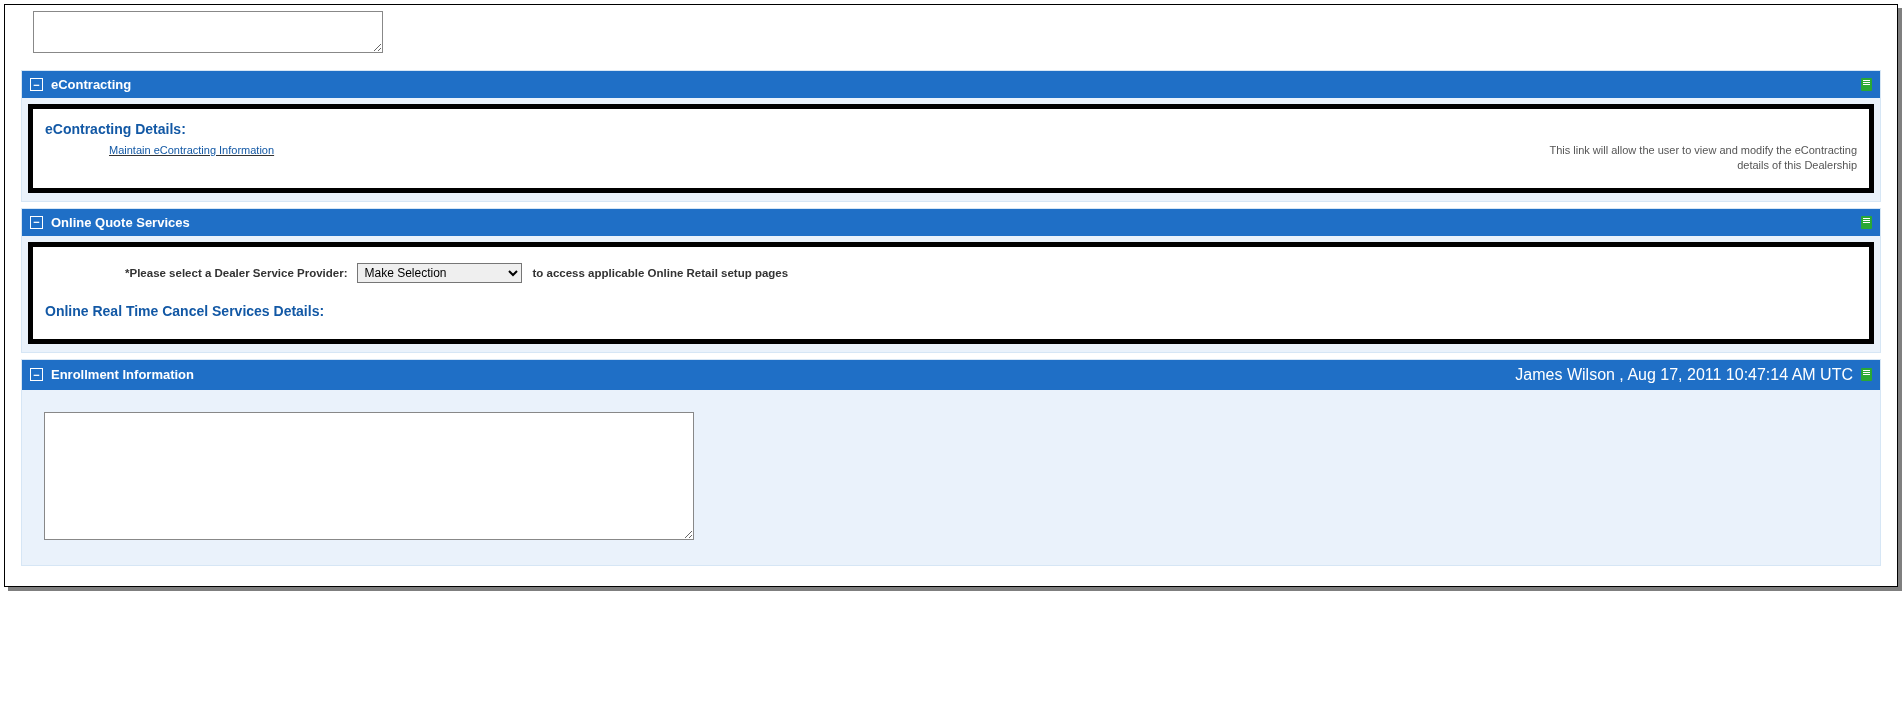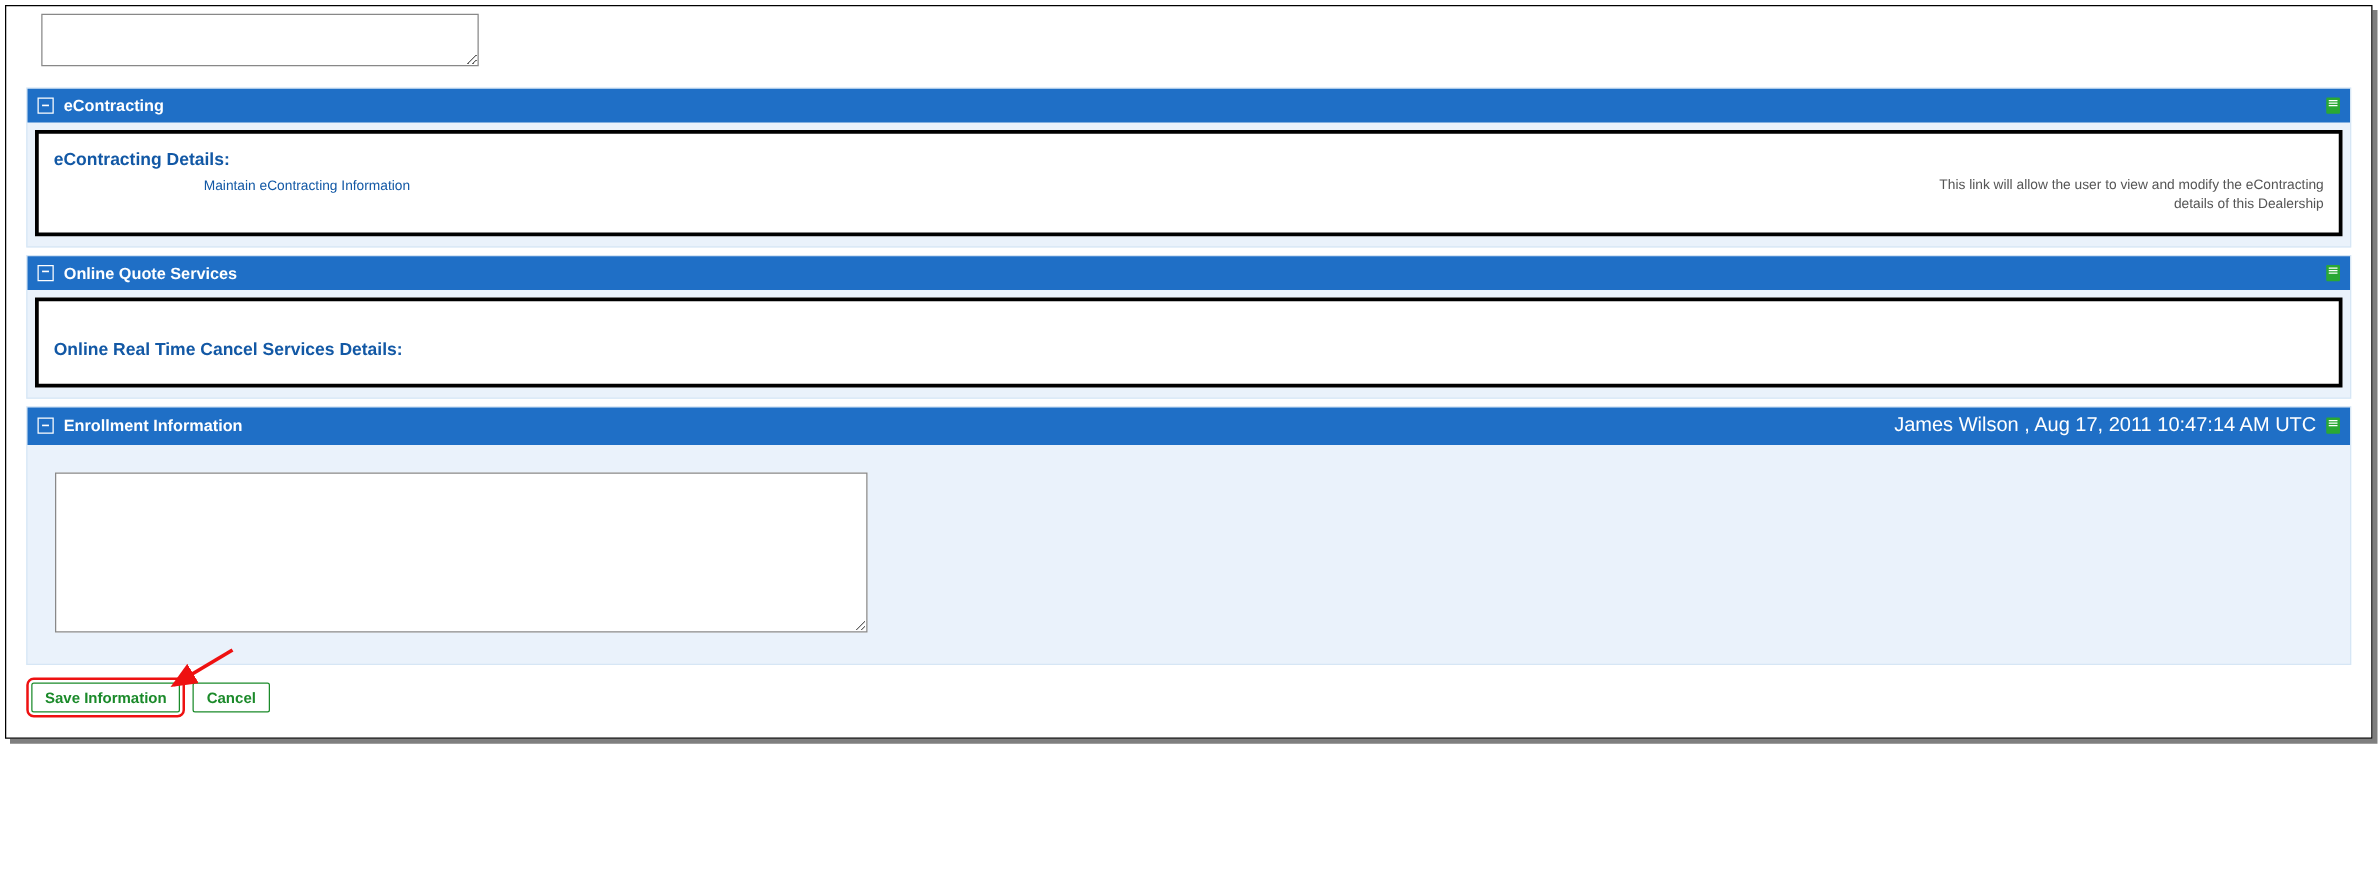--- a/index.html
+++ b/index.html
@@ -85,21 +85,21 @@
   .doc-icon::before{
     content:"";
     position:absolute;
     top:2px; left:2px; right:2px;
     height:1px; background:#fff;
     box-shadow: 0 2px 0 #fff, 0 4px 0 #fff;
   }
   .section-body {
     margin: 6px;
     background: #fff;
-    border: 3px solid #000000;
+    border: 5px solid #000000;
     padding: 10px 12px 14px 12px;
   }
   .section-body.no-card {
     background: transparent;
     border: none;
   }
   .subheading {
     color: #1258a5;
     font-weight: bold;
     font-size: 14px;
@@ -110,21 +110,21 @@
     align-items: flex-start;
     justify-content: space-between;
     gap: 20px;
   }
   .link {
     color: #1258a5;
     font-size: 11px;
     text-decoration: none;
     cursor: pointer;
   }
-  .indent { margin-left: 120px; }
+  .indent { margin-left: 64px; text-decoration: underline; }
   .desc-text {
     color: #555;
     font-size: 11px;
     max-width: 340px;
     line-height: 1.4;
     text-align: right;
   }
   .form-line {
     display: flex;
     align-items: center;
@@ -213,20 +213,27 @@
     <div class="section-header">
       <div class="section-header-left">
         <span class="collapse-icon">−</span>
         <span>Online Quote Services</span>
       </div>
       <div class="section-header-right">
         <span class="doc-icon"></span>
       </div>
     </div>
     <div class="section-body">
+      <div class="form-line">
+        <label>*Please select a Dealer Service Provider:</label>
+        <select>
+          <option>Make Selection</option>
+        </select>
+        <span class="after-select">to access applicable Online Retail setup pages</span>
+      </div>
 
       <div class="spacer"></div>
 
       <div class="subheading">Online Real Time Cancel Services Details:</div>
 
     </div>
   </div>
 
   <div class="section">
     <div class="section-header">
@@ -239,26 +246,14 @@
         <span class="doc-icon"></span>
       </div>
     </div>
     <div class="section-body no-card">
       <div class="notes-area">
         <textarea style=""></textarea>
       </div>
     </div>
   </div>
 
-  <div class="button-row" style="position:relative;">
-    <svg width="60" height="40" style="position:absolute; left:110px; top:-28px; pointer-events:none;">
-      <defs>
-        <marker id="ah" markerWidth="8" markerHeight="8" refX="6" refY="3" orient="auto">
-          <path d="M0,0 L7,3 L0,6 Z" fill="#e11"></path>
-        </marker>
-      </defs>
-      <line x1="55" y1="2" x2="8" y2="30" stroke="#e11" stroke-width="3" marker-end="url(#ah)"></line>
-    </svg>
-    <button class="btn btn-highlight">Save Information</button>
-    <button class="btn">Cancel</button>
-  </div>
 
 </div>
 
 </body></html>

